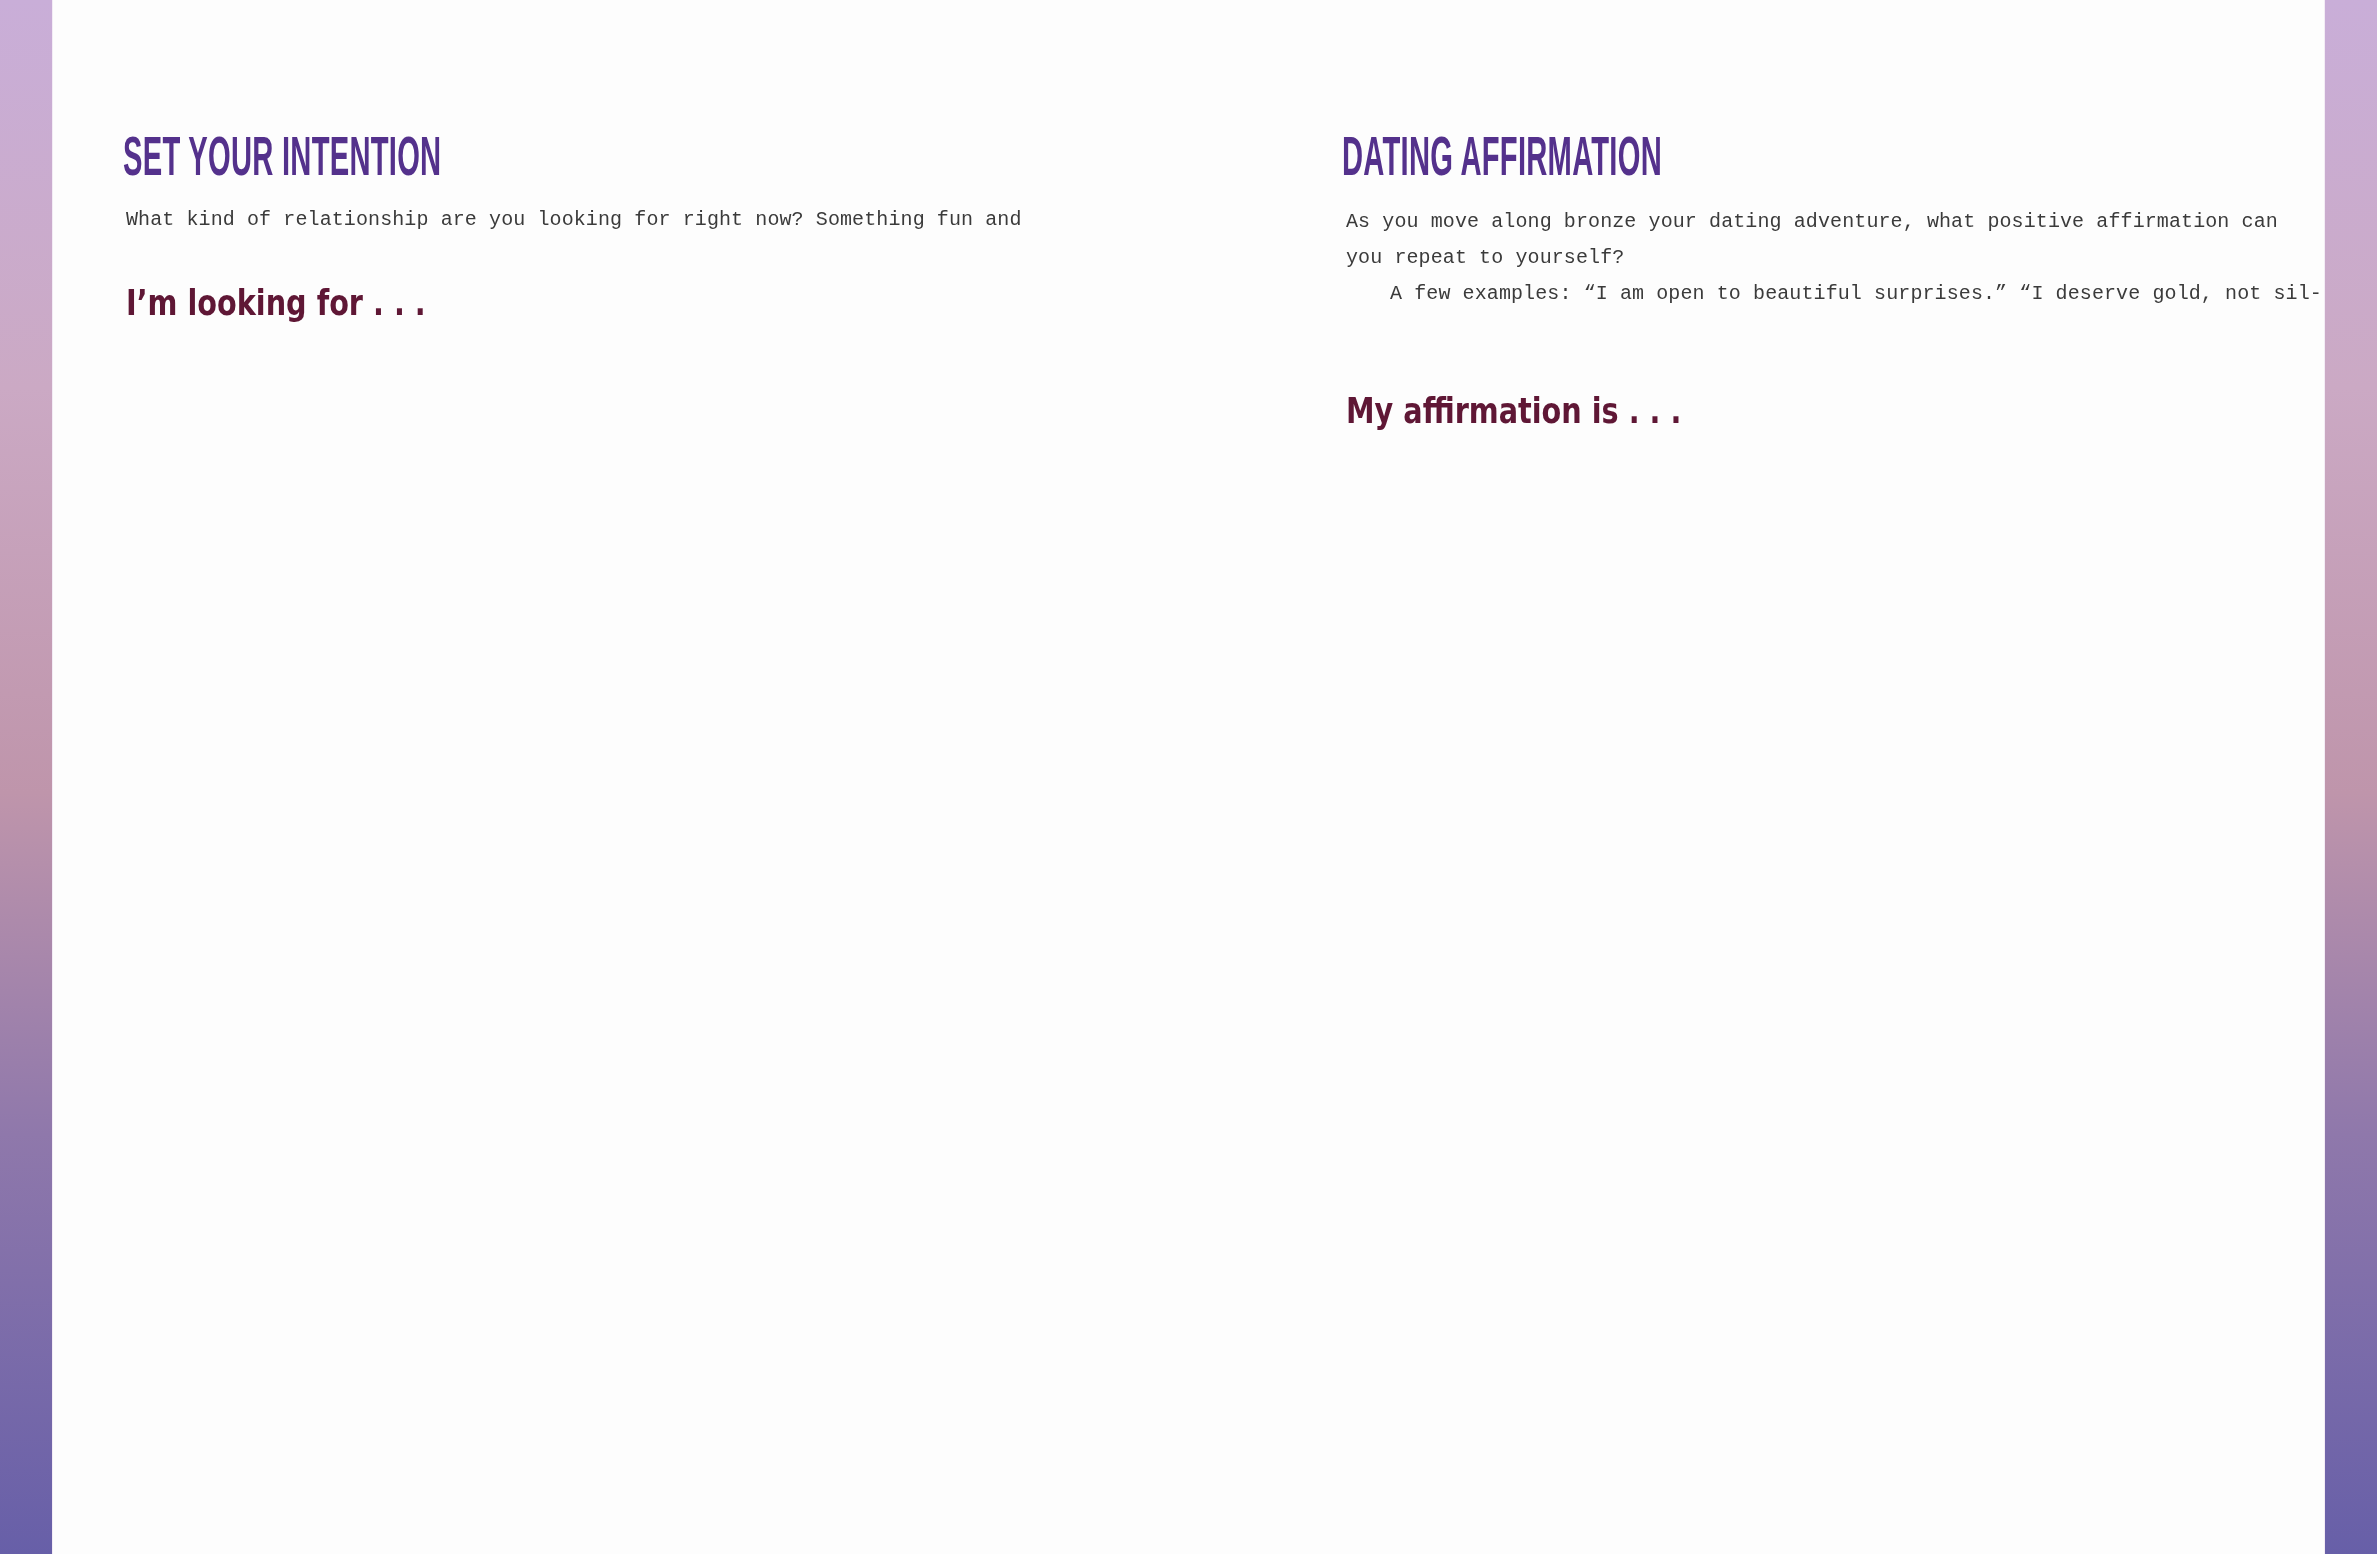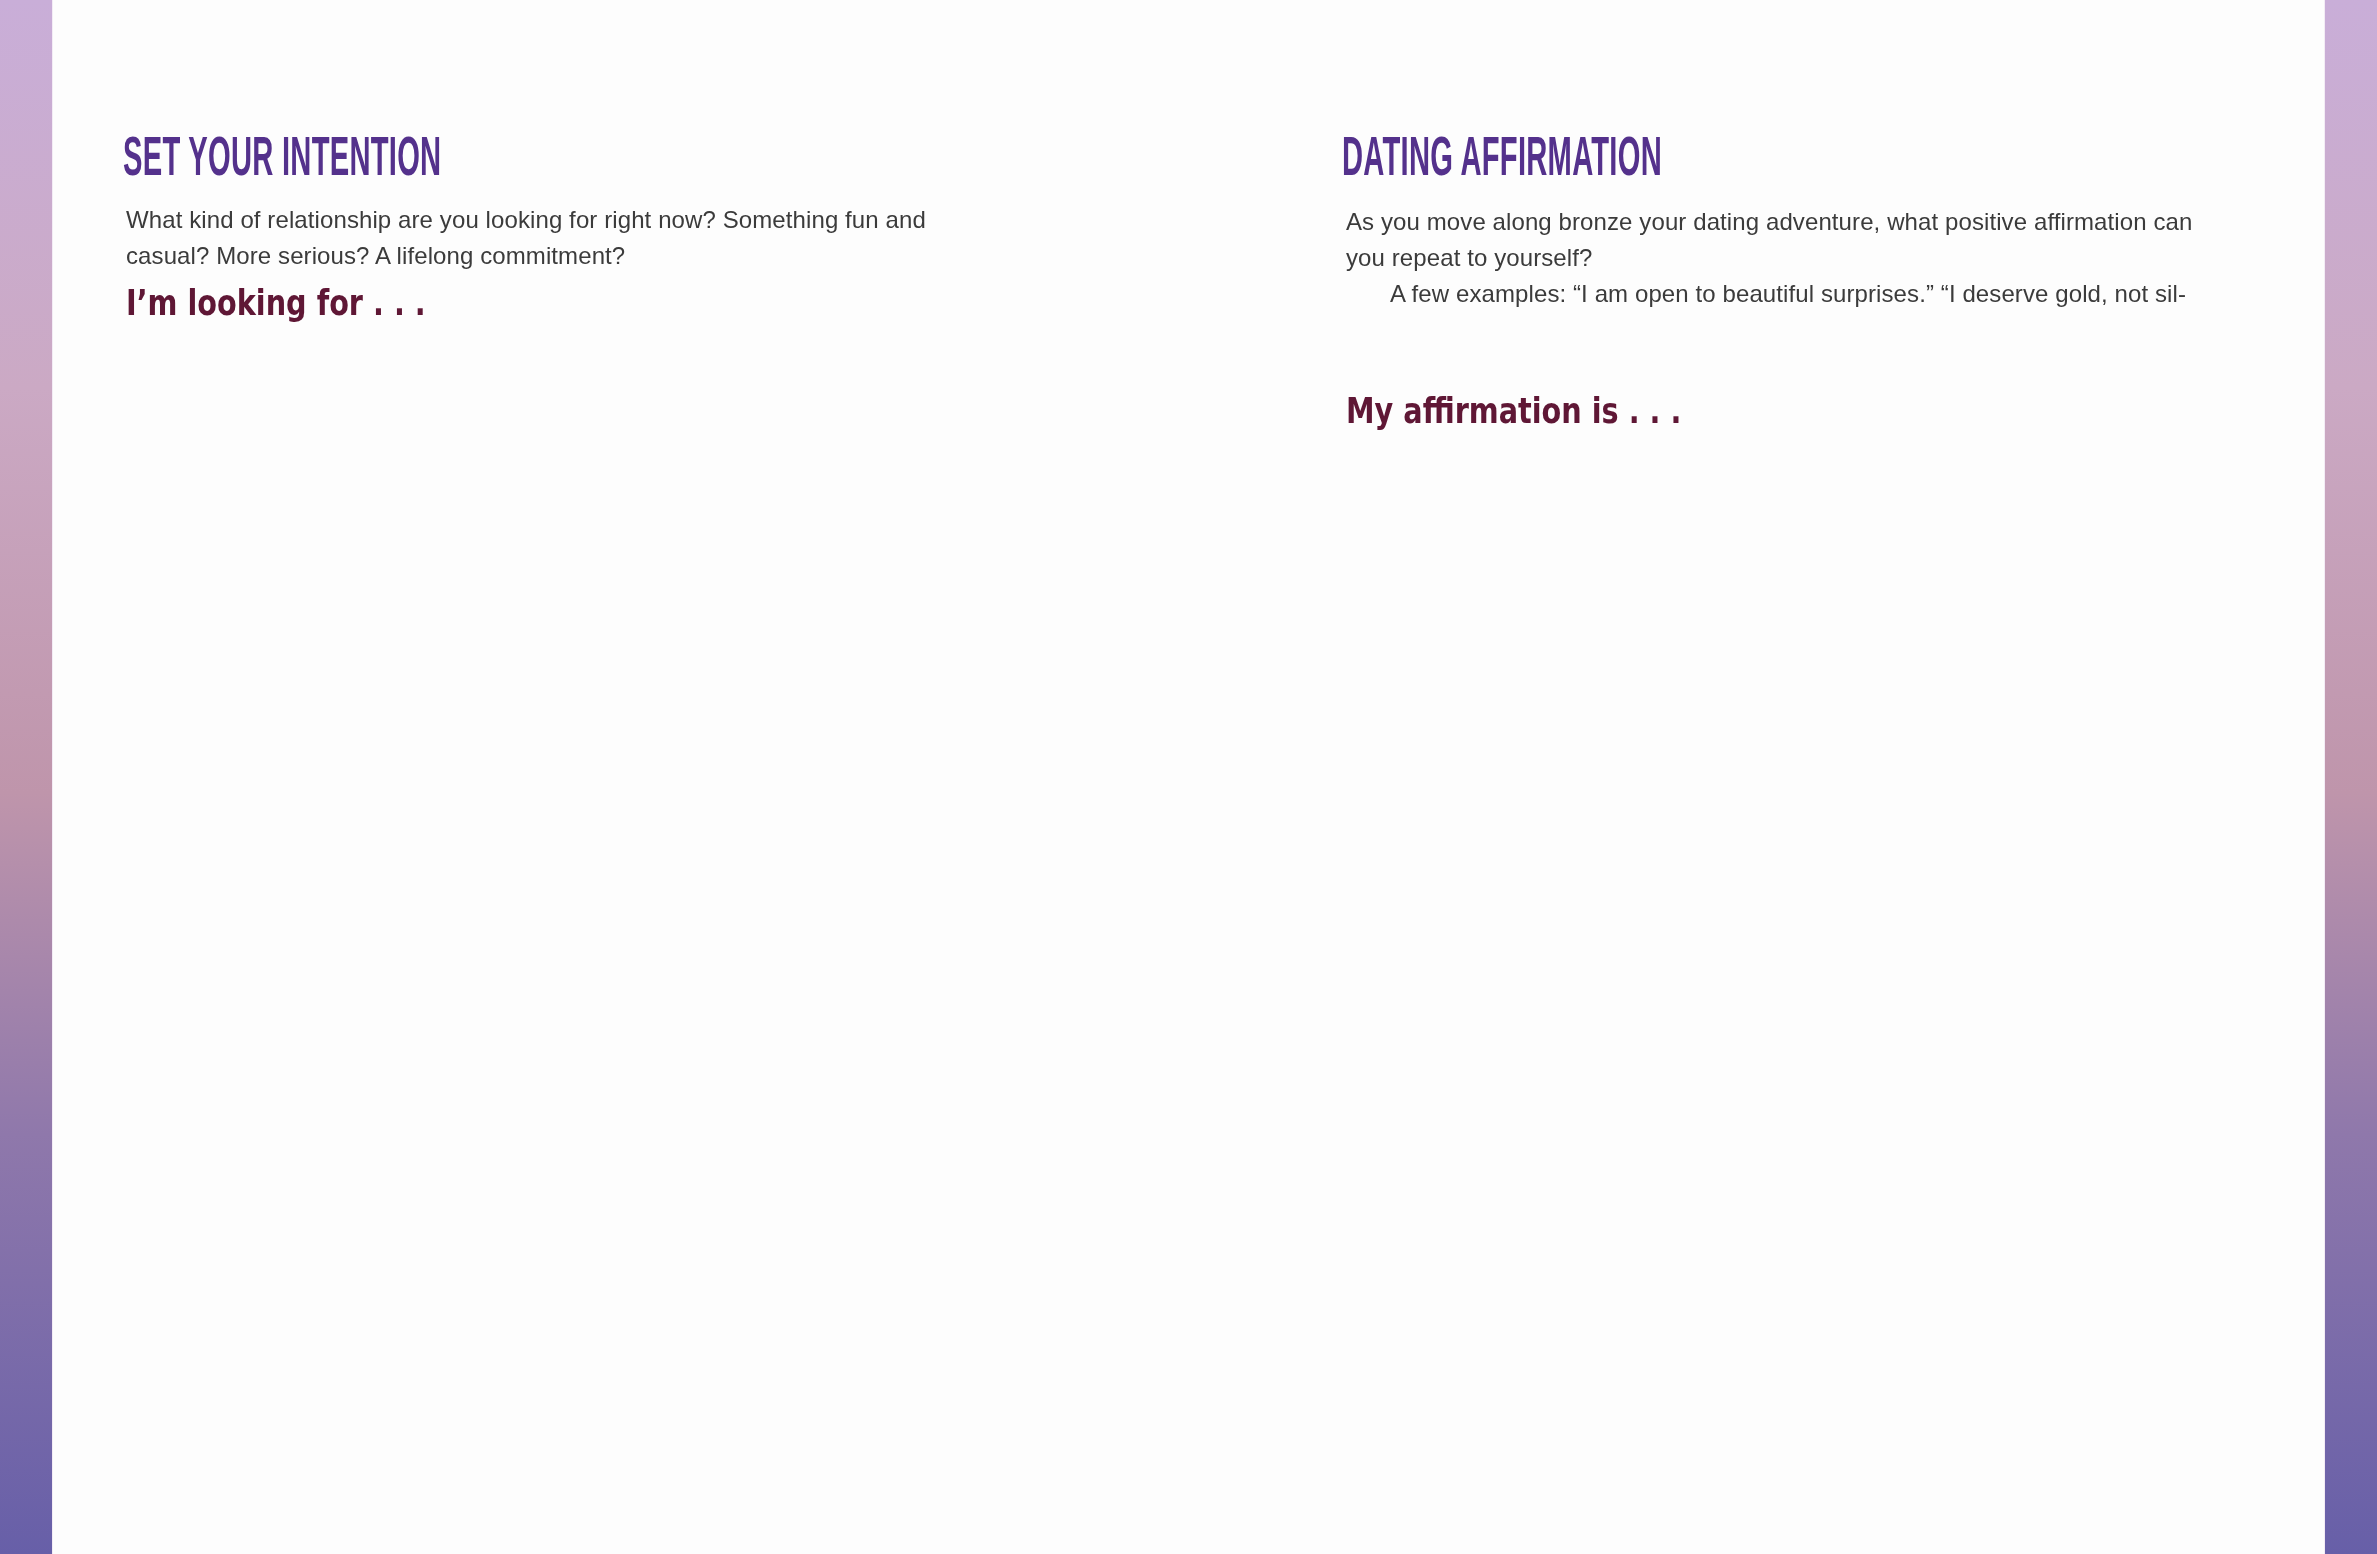--- a/index.html
+++ b/index.html
@@ -43,24 +43,25 @@
     font-size: 55px;
     line-height: 57px;
     letter-spacing: 0.5px;
     color: var(--heading);
     white-space: nowrap;
     transform: scaleX(0.53);
     transform-origin: left top;
   }
   .body-block {
     position: absolute;
-    font-size: 24px;
+    font-size: 20px;
     line-height: 36px;
     color: var(--body-text);
     letter-spacing: 0.1px;
+    font-family: Liberation Mono, monospace;
   }
   .body-line { white-space: nowrap; }
   .body-line.indent { padding-left: 44px; }
 
   .prompt {
     position: absolute;
     font-family: "DejaVu Sans", sans-serif;
     font-weight: bold;
     font-size: 35px;
     line-height: 42px;
@@ -85,21 +86,20 @@
 
 <div class="spread">
 
   <div class="edge-strip left"></div>
   <div class="edge-strip right"></div>
 
   <h1 class="heading left-h">SET YOUR INTENTION</h1>
 
   <div class="body-block left-b">
     <div class="body-line">What kind of relationship are you looking for right now? Something fun and</div>
-    <div class="body-line">casual? More serious? A lifelong commitment?</div>
   </div>
 
   <div class="prompt left-p">I’m looking for . . .</div>
 
   <h1 class="heading right-h">DATING AFFIRMATION</h1>
 
   <div class="body-block right-b">
     <div class="body-line">As you move along bronze your dating adventure, what positive affirmation can</div>
     <div class="body-line">you repeat to yourself?</div>
     <div class="body-line indent">A few examples: “I am open to beautiful surprises.” “I deserve gold, not sil-</div>

